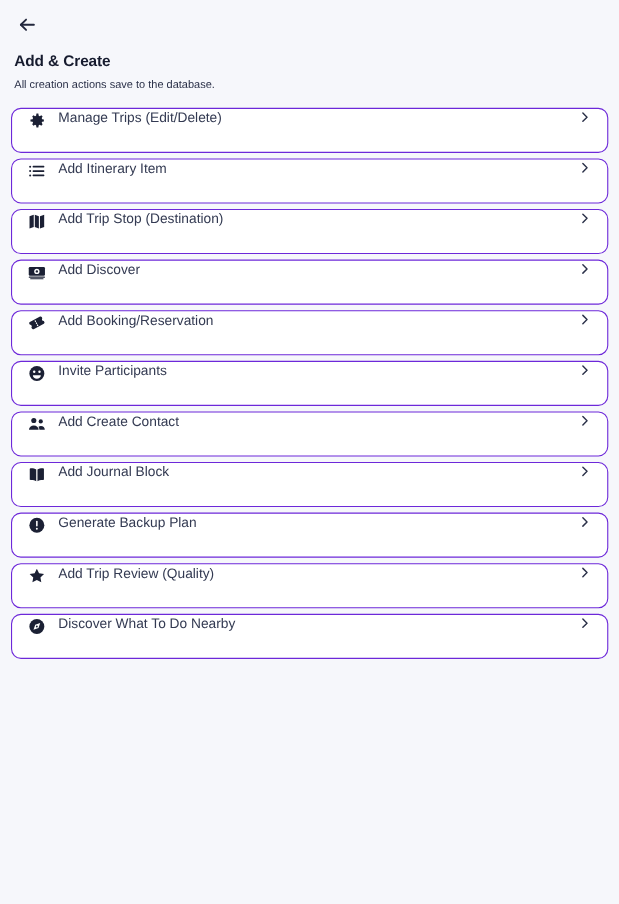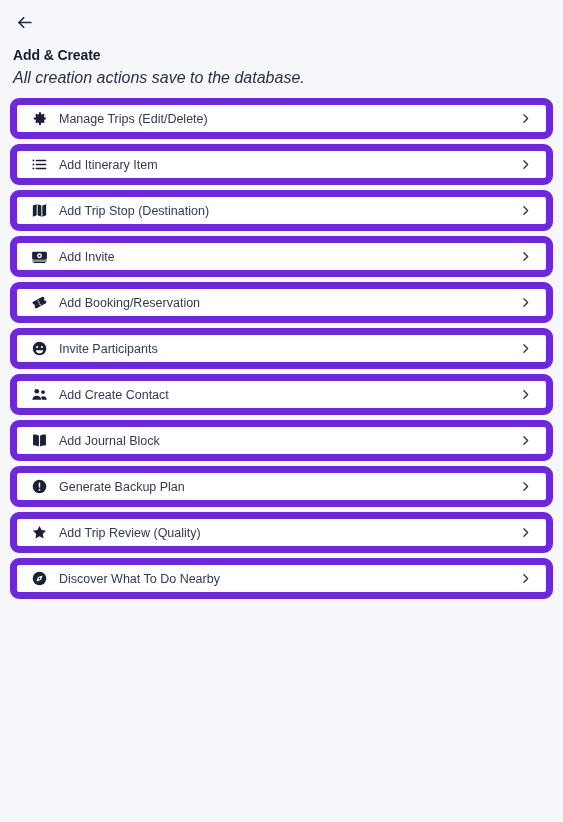--- a/index.html
+++ b/index.html
@@ -48,45 +48,44 @@
   .page-title {
     font-size: 14px;
     font-weight: bold;
     letter-spacing: -0.1px;
     color: #161b2e;
     padding: 0 0 0 13px;
     line-height: 22px;
   }
 
   .page-subtitle {
-    font-size: 16px;
+    font-size: 10px;
     color: #2a3048;
     padding: 5px 0 0 13px;
     line-height: 13px;
-    font-style: italic;
   }
 
   
   .action-list {
     margin-top: 14px;
     padding: 0 10px;
     display: flex;
     flex-direction: column;
     gap: 5px;
   }
 
   .action-card {
     height: 41px;
     background: #ffffff;
     border-radius: 9px;
     display: flex;
-    align-items: center;
+    align-items: flex-start;
     padding: 0 14px 0 12px;
     cursor: pointer;
-    border: 7px solid #6d28d9;
+    border: 1px solid #6d28d9;
   }
 
   .action-icon {
     width: 20px;
     height: 20px;
     flex: 0 0 20px;
     display: flex;
     align-items: center;
     justify-content: center;
     color: #1b2034;
@@ -187,21 +186,21 @@
       <div class="action-card">
         <span class="action-icon">
           <svg width="17" height="17" viewBox="0 0 24 24" fill="currentColor">
             <rect x="1.6" y="5.2" width="20.8" height="11.4" rx="1.6"></rect>
             <circle cx="12" cy="10.9" r="3.4" fill="#ffffff"></circle>
             <circle cx="12" cy="10.9" r="1.5"></circle>
             <rect x="1.6" y="17.6" width="20.8" height="1.5" rx="0.7"></rect>
             <rect x="3.4" y="19.7" width="17.2" height="1.3" rx="0.65"></rect>
           </svg>
         </span>
-        <span class="action-label">Add Invite</span>
+        <span class="action-label">Add Discover</span>
         <span class="chevron">
           <svg width="13" height="13" viewBox="0 0 24 24" fill="none" stroke="currentColor" stroke-width="2.4" stroke-linecap="round" stroke-linejoin="round">
             <polyline points="9 5 16 12 9 19"></polyline>
           </svg>
         </span>
       </div>
       <div class="action-card">
         <span class="action-icon">
           <svg width="17" height="17" viewBox="0 0 24 24" fill="currentColor">
             <g transform="rotate(-28 12 12)">

